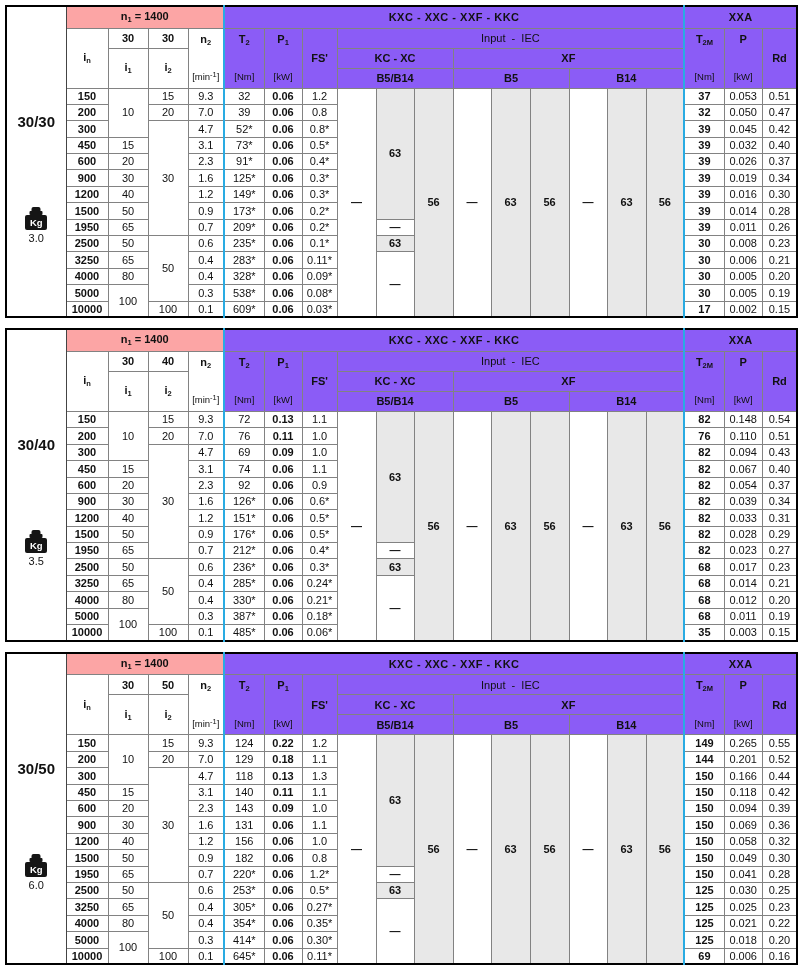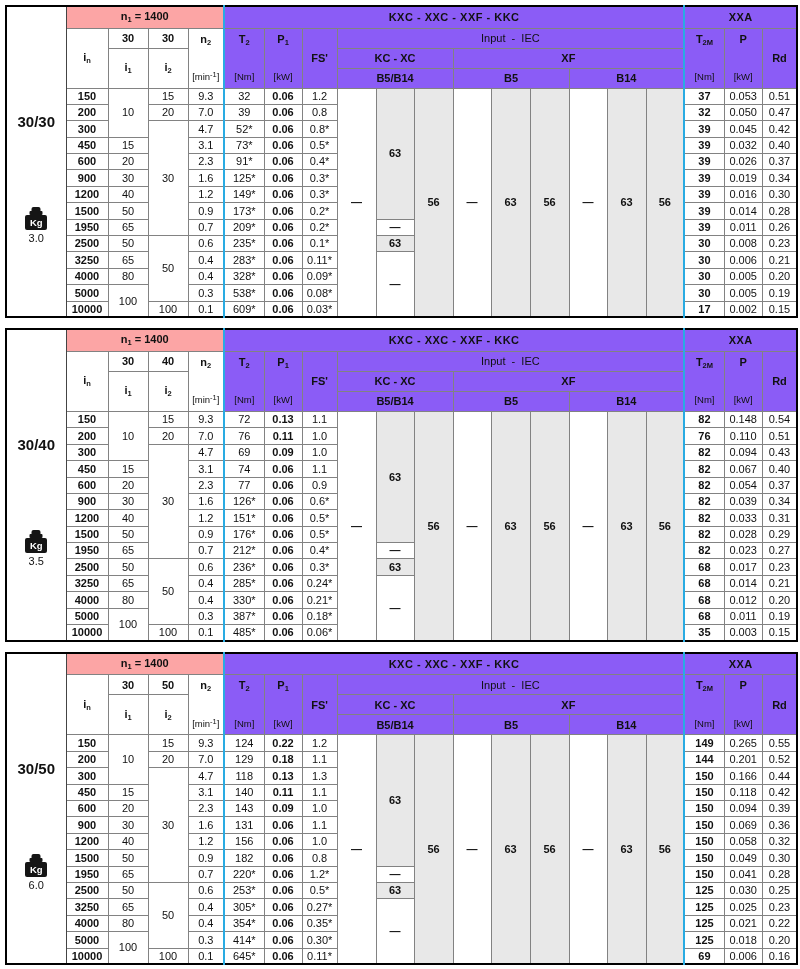--- a/index.html
+++ b/index.html
@@ -459,21 +459,21 @@
           <td class="bold">0.06</td>
           <td>1.1</td>
           <td class="bold cyl">82</td>
           <td>0.067</td>
           <td>0.40</td>
         </tr>
         <tr class="dr">
           <td class="bold">600</td>
           <td rowspan="1">20</td>
           <td>2.3</td>
-          <td class="cyl">77</td>
+          <td class="cyl">92</td>
           <td class="bold">0.06</td>
           <td>0.9</td>
           <td class="bold cyl">82</td>
           <td>0.054</td>
           <td>0.37</td>
         </tr>
         <tr class="dr">
           <td class="bold">900</td>
           <td rowspan="1">30</td>
           <td>1.6</td>

